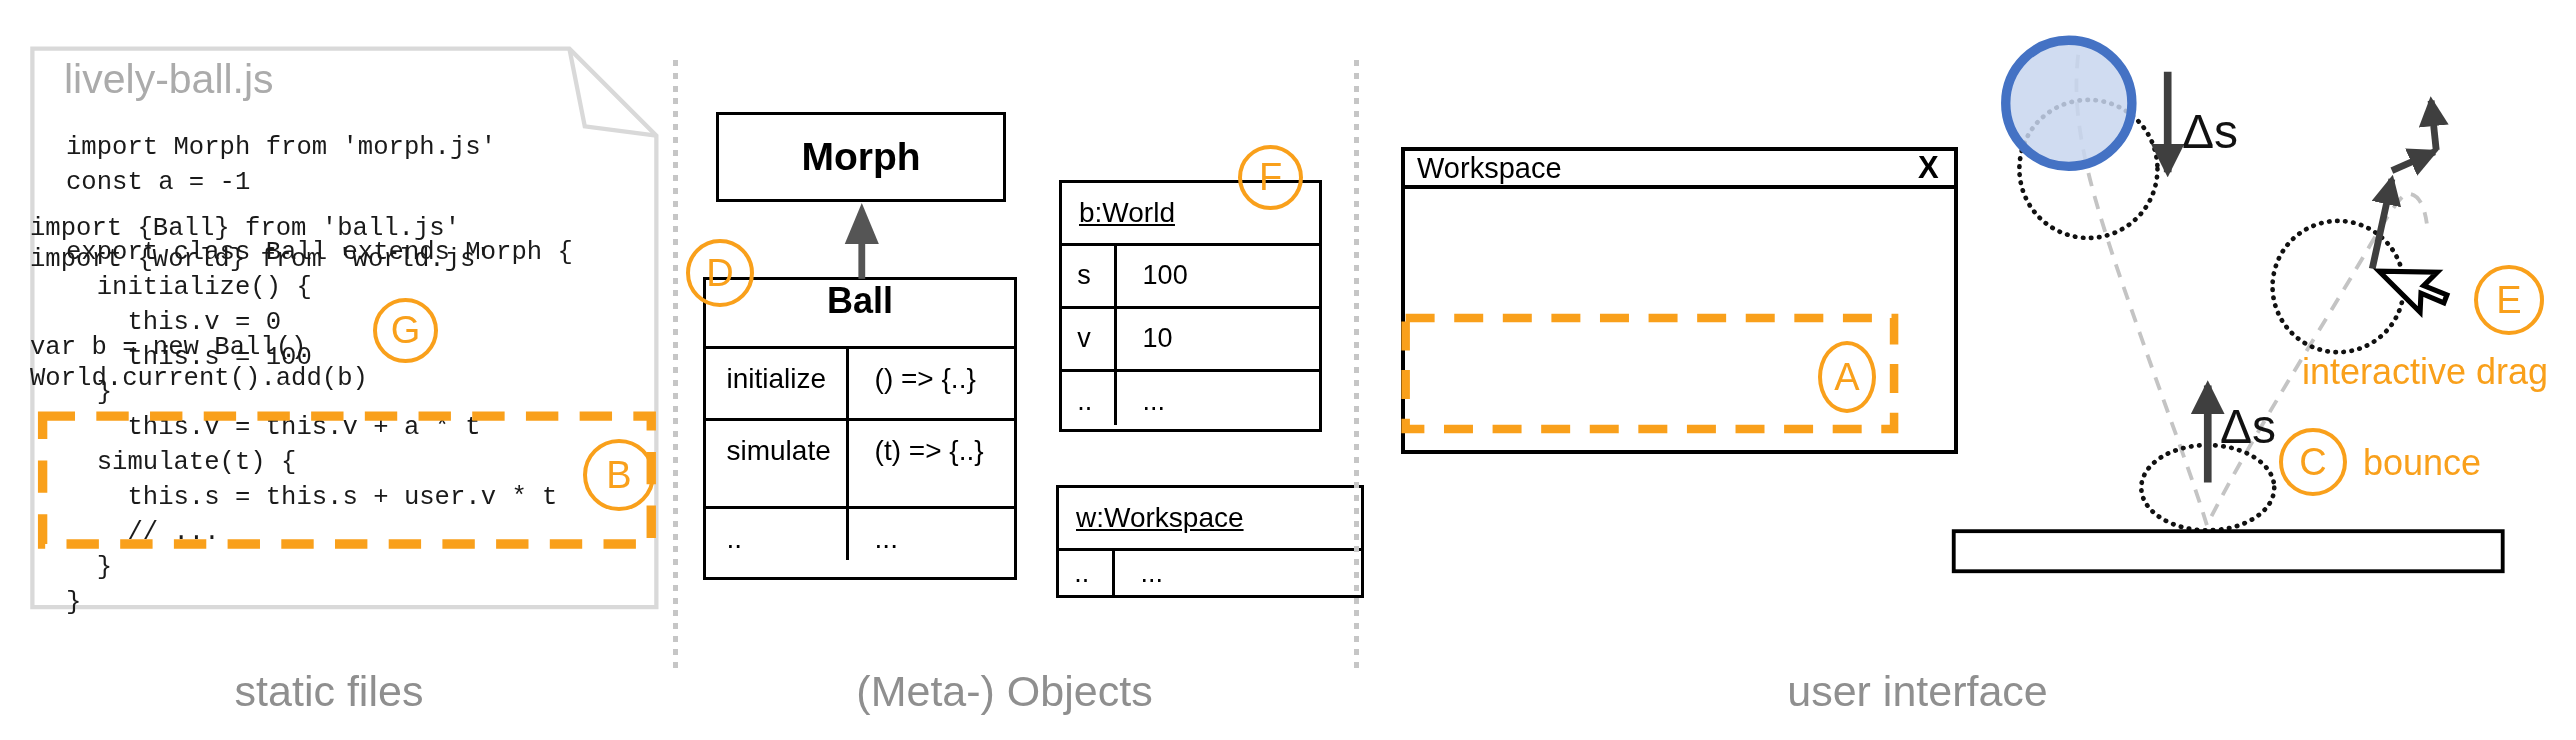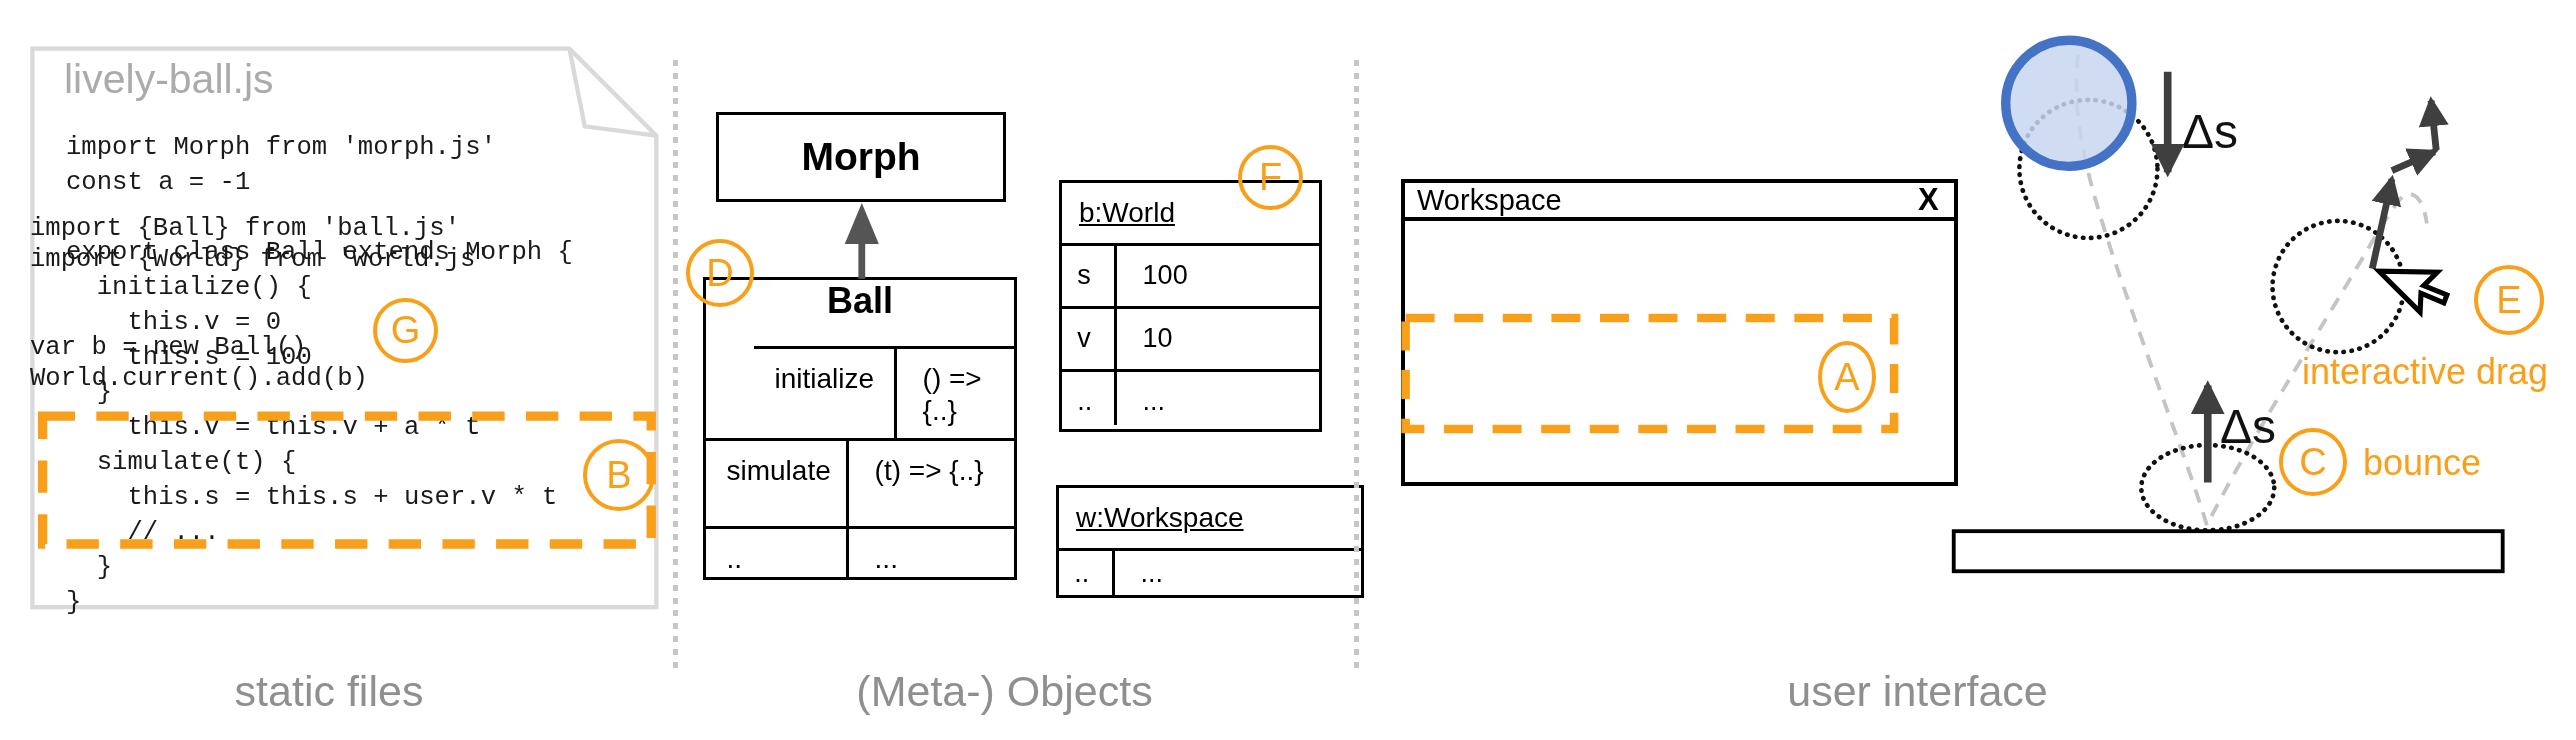--- a/index.html
+++ b/index.html
@@ -20,21 +20,21 @@
   
   .boxed{position:absolute;background:#fff;border:3.4px solid #000;box-sizing:border-box;}
   .cls-title{font-weight:bold;text-align:center;color:#000;}
   .trow{display:flex;border-top:3.4px solid #000;box-sizing:border-box;}
   .tc1{border-right:3.4px solid #000;box-sizing:border-box;padding:13.6px 0 0 20.5px;font-size:28px;color:#000;}
   .tc2{flex:1;padding:13.6px 0 0 25.6px;font-size:28px;color:#000;}
   .obj-title{font-size:28px;color:#000;text-decoration:underline;padding:13.6px 0 0 17px;}
 
   
   #ws-window{position:absolute;left:1401px;top:147px;width:557px;height:307px;
-     background:#fff;border:4.3px solid #000;box-sizing:border-box;margin-top:32px;}
+     background:#fff;border:4.3px solid #000;box-sizing:border-box;}
   #ws-titlebar{height:38px;border-bottom:4.3px solid #000;box-sizing:border-box;
      display:flex;justify-content:space-between;align-items:center;padding:0 15.3px 0 12px;}
   #ws-title{font-size:29px;color:#000;}
   #ws-close{font-size:31px;font-weight:bold;color:#000;cursor:default;}
   .ws-line{position:absolute;left:30px;font-family:"Liberation Mono",monospace;
      font-size:25.6px;color:#1a1a1a;white-space:pre;height:31px;line-height:31px;}
 
   
   .badge{position:absolute;border:4.3px solid #f9a01b;border-radius:50%;box-sizing:border-box;
      display:flex;align-items:center;justify-content:center;
@@ -74,21 +74,21 @@
   </div>
 
   <div class="boxed" style="left:716px;top:112px;width:290px;height:90px;display:flex;align-items:center;justify-content:center;">
     <span class="cls-title" style="font-size:39px;">Morph</span>
   </div>
 
   <div class="boxed" style="left:703px;top:277px;width:314px;height:303px;">
     <div style="height:66px;display:flex;align-items:flex-start;justify-content:center;">
       <span class="cls-title" style="font-size:36px;">Ball</span>
     </div>
-    <div class="trow" style="height:92px;margin-left:48px;">
+    <div class="trow" style="height:72px;">
       <div class="tc1" style="width:143px;">initialize</div>
       <div class="tc2">() =&gt; {..}</div>
     </div>
     <div class="trow" style="height:88px;">
       <div class="tc1" style="width:143px;">simulate</div>
       <div class="tc2">(t) =&gt; {..}</div>
     </div>
     <div class="trow" style="height:54px;">
       <div class="tc1" style="width:143px;">..</div>
       <div class="tc2">...</div>

